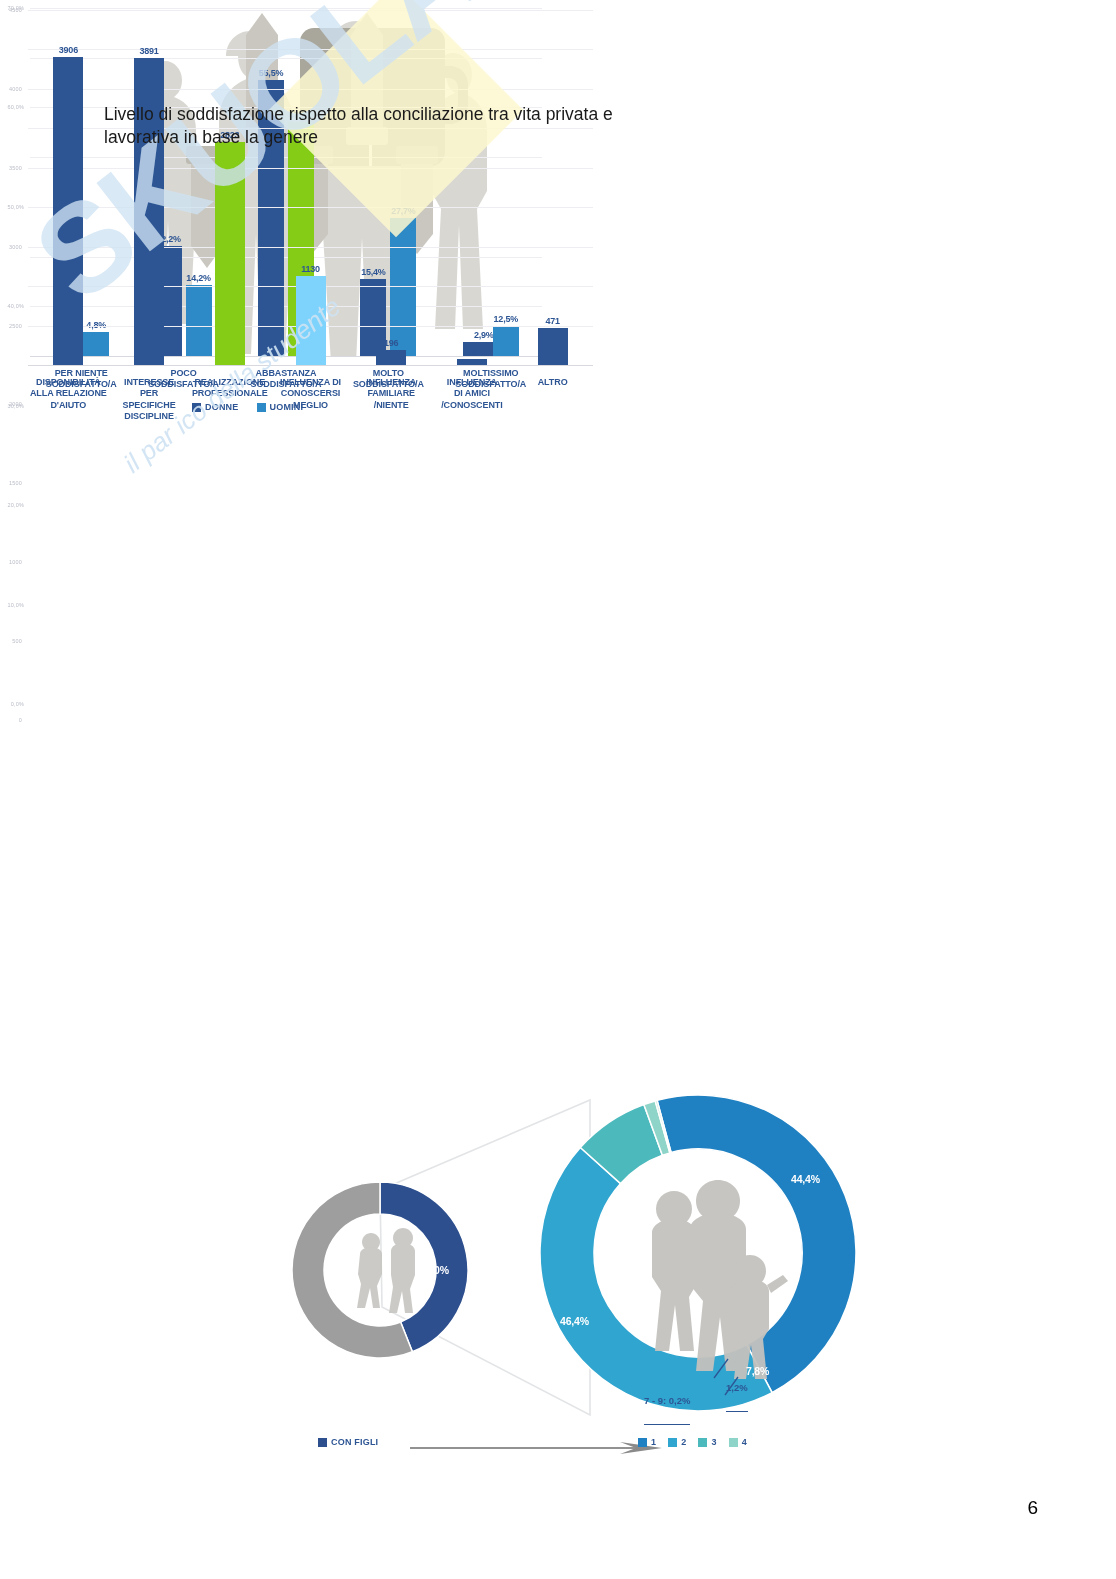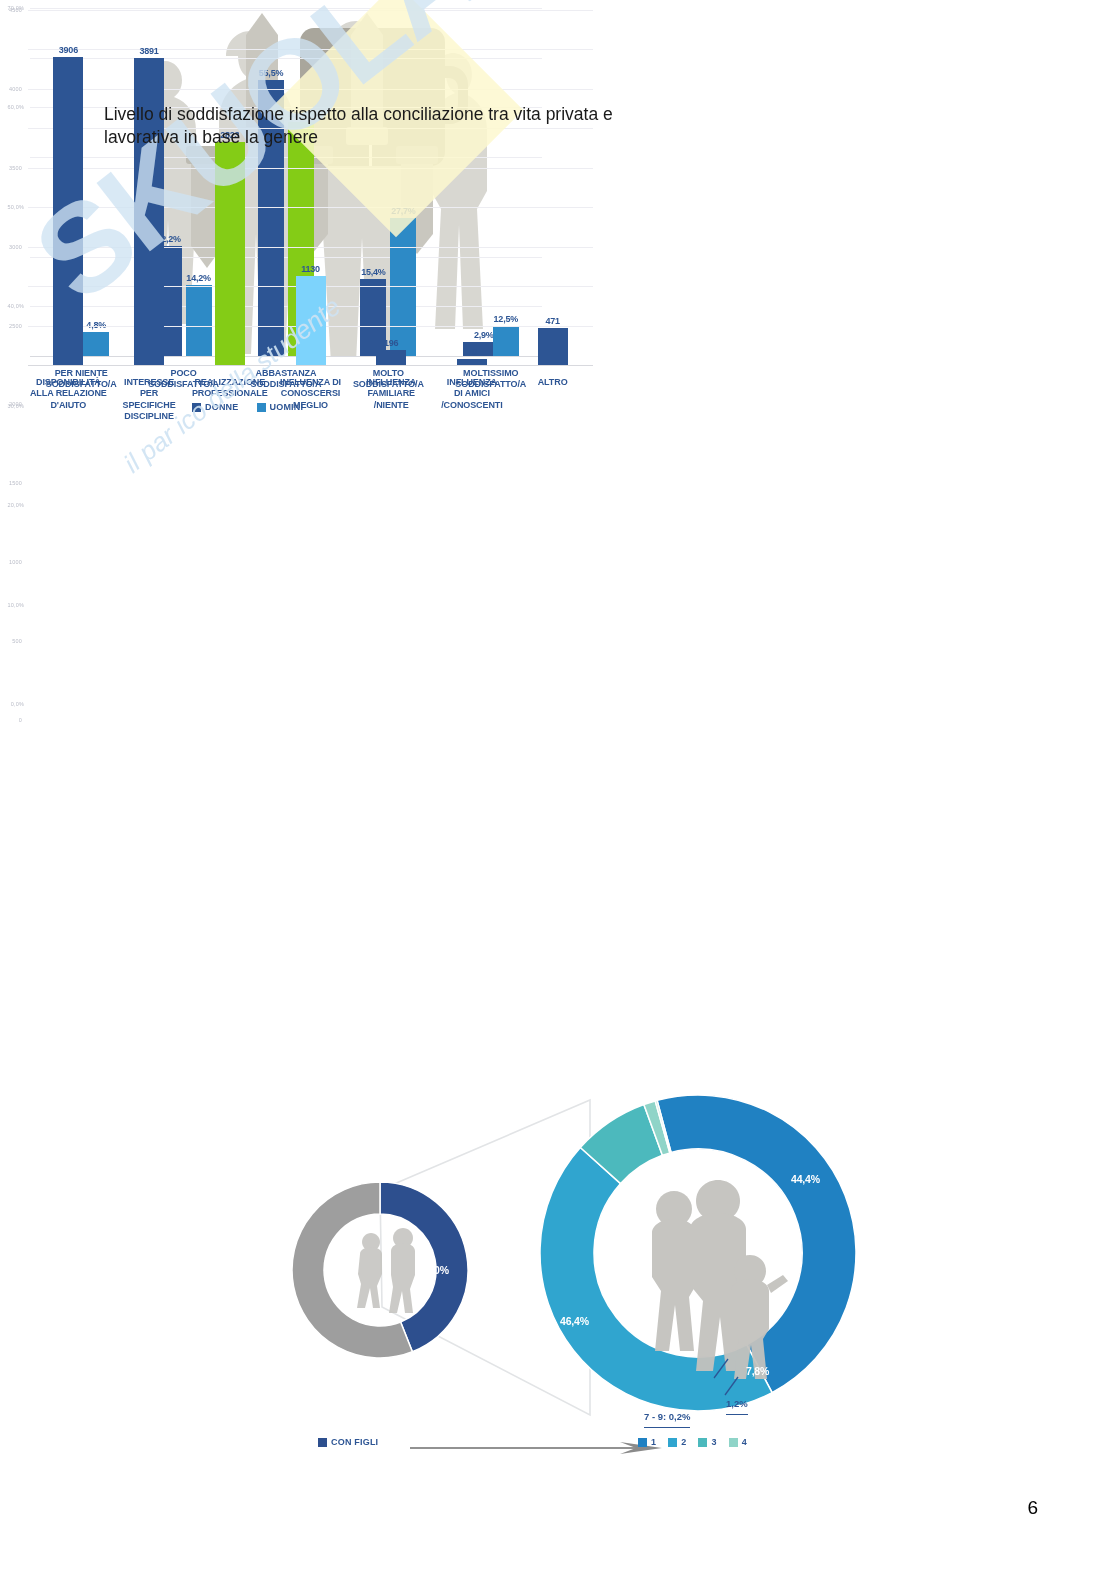--- a/index.html
+++ b/index.html
@@ -75,21 +75,21 @@
   #c2-axis{position:absolute;left:28px;top:365px;width:565px;height:1px;background:#d8d9de;}
 
   
   #donuts{position:absolute;left:270px;top:1085px;width:620px;height:400px;z-index:15;}
   .donut-pct{
     position:absolute;font-size:10.5px;font-weight:bold;color:#ffffff;
     letter-spacing:-.2px;white-space:nowrap;
   }
   .callout{
     position:absolute;font-size:9.5px;font-weight:bold;color:#2d5594;
-    white-space:nowrap;border-bottom:1.3px solid #2d5594;padding-bottom:5px;margin-top:16px;
+    white-space:nowrap;border-bottom:1.3px solid #2d5594;padding-bottom:18px;
   }
 
   #page-number{
     position:absolute;right:78px;bottom:60px;
     font-size:19px;color:#000;z-index:20;
   }
 </style>
 </head>
 <body>
 

